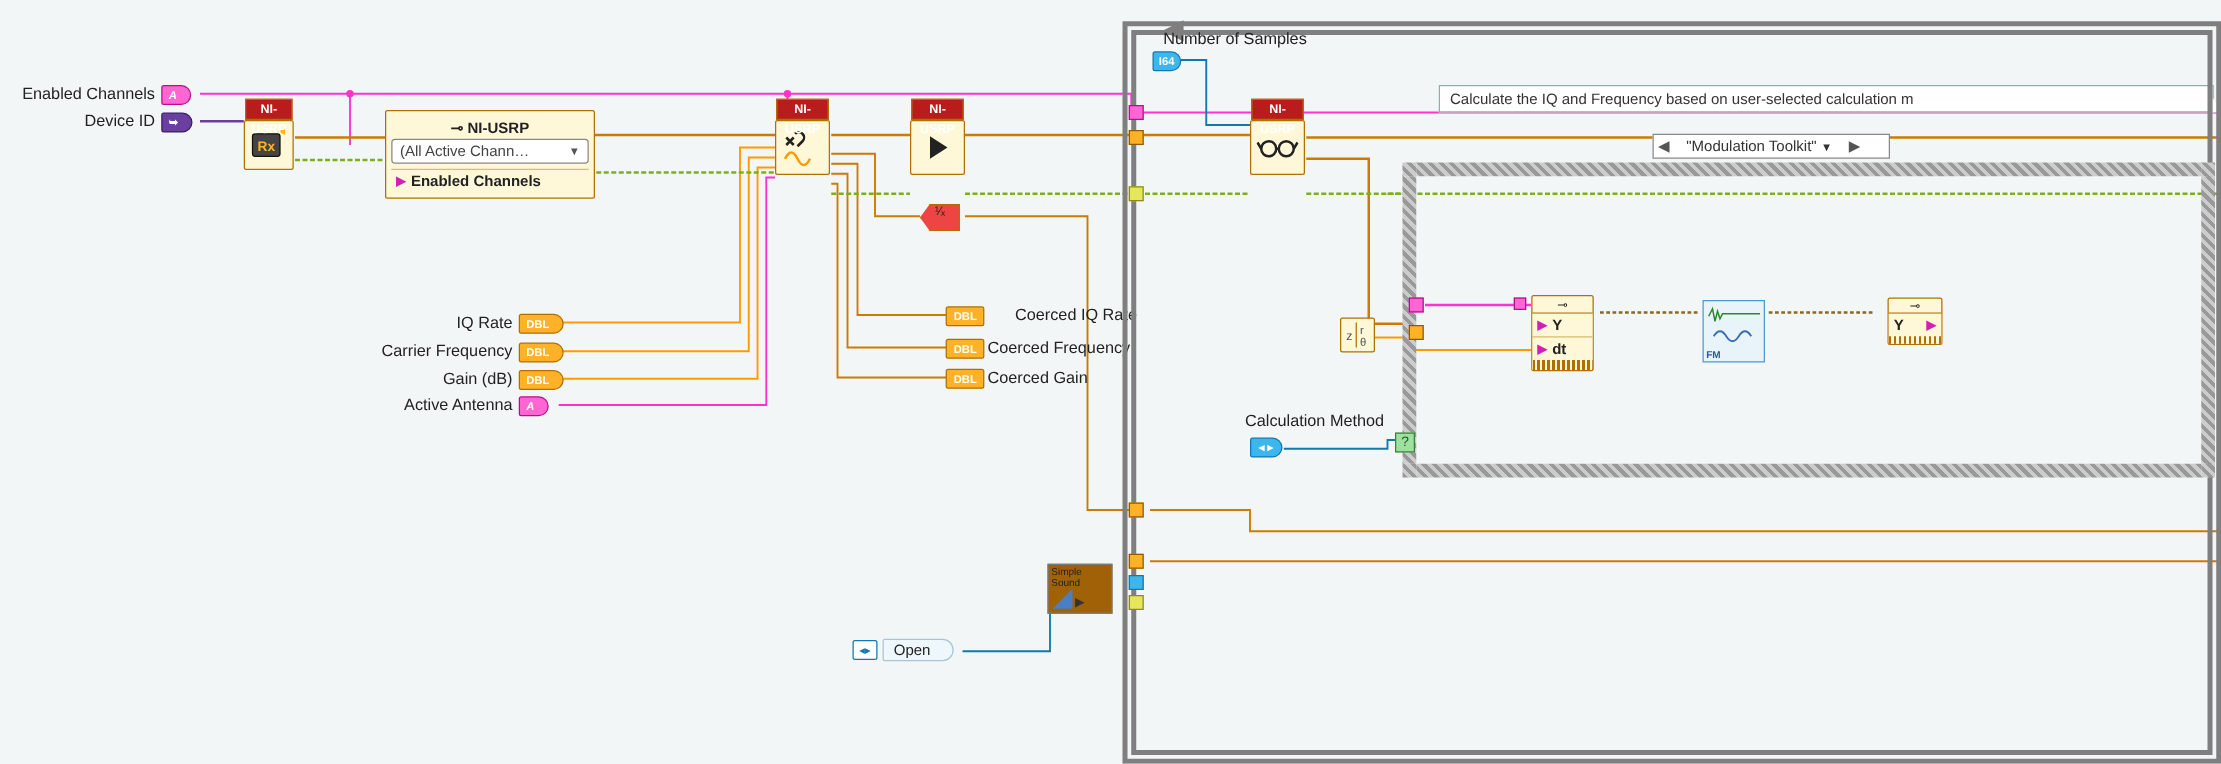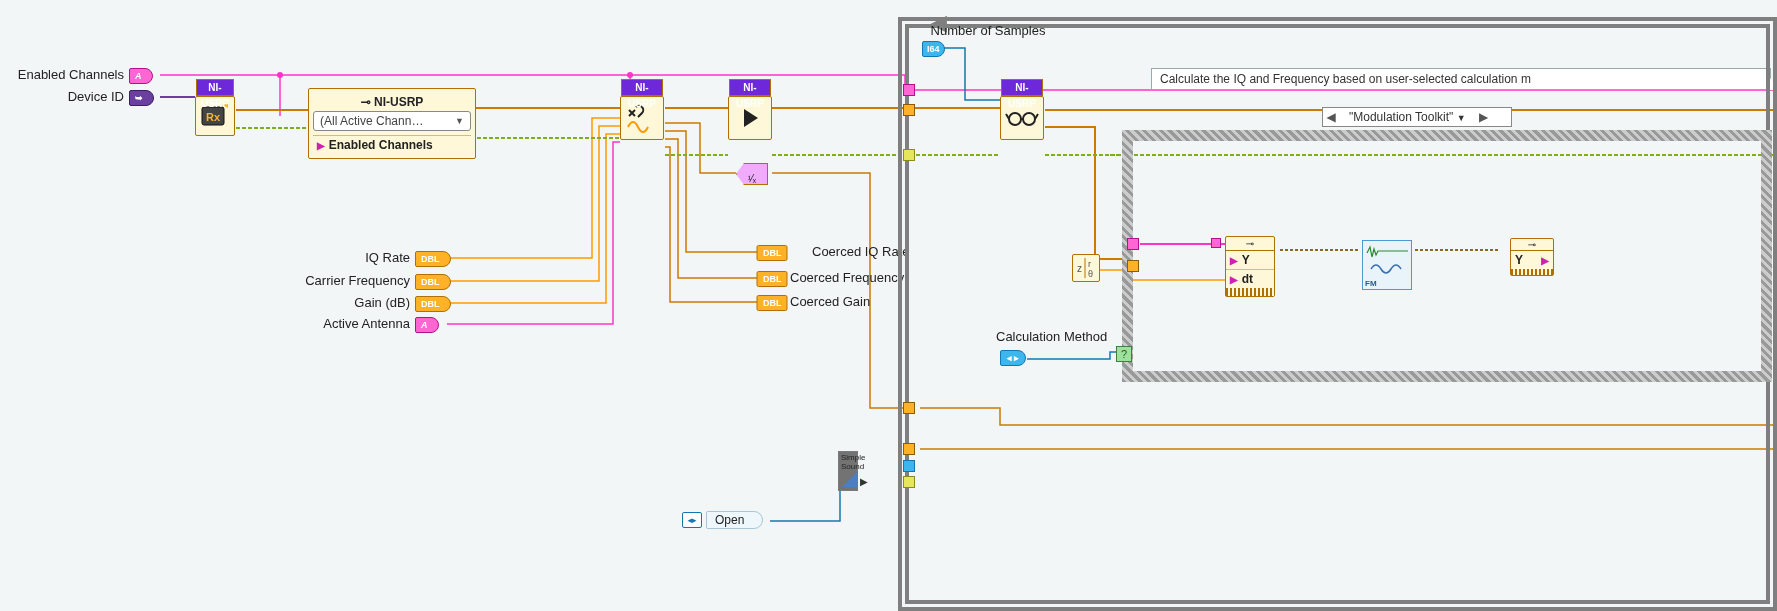--- a/index.html
+++ b/index.html
@@ -88,21 +88,21 @@
   .vi {
     position: absolute;
     background: #fff8d8;
     border: 1px solid #b07000;
     border-radius: 2px;
   }
   .vi .title {
     position: absolute;
     top:-18px; left:0; right:0;
     height:17px;
-    background: #6d28d9;
+    background: #b91c1c;
     border:1px solid #b07000;
     font-size: 10px;
     font-weight: bold;
     color:#fff;
     text-align:center;
     line-height:16px;
   }
   .vi .icon {
     width:100%;height:100%;
     display:flex;align-items:center;justify-content:center;
@@ -177,29 +177,29 @@
   
   .small-vi{
     position:absolute;
     background:#fff8d8;
     border:1px solid #b07000;
     border-radius:2px;
     display:flex;align-items:center;justify-content:center;
   }
   .inv-node{
     position:absolute;width:32px;height:22px;
-    background:#f0abfc;border:1px solid #b07000;
+    background:#ef4444;border:1px solid #b07000;
     clip-path: polygon(0 50%, 25% 0, 100% 0, 100% 100%, 25% 100%);
-    display:flex;align-items:flex-end;justify-content:center;
+    display:flex;align-items:flex-start;justify-content:center;
     font-size:10px;
   }
   .sub-vi{
     position:absolute;
-    width:20px;height:40px;
-    background:#737373;
+    width:52px;height:40px;
+    background:#a16207;
     border:1px solid #7a7a7a;
     font-size:9px;
     line-height:1;
     padding:2px;
   }
   
   svg.wires{position:absolute;top:0;left:0;width:1777px;height:611px;pointer-events:none;}
 </style>
 </head>
 <body>

